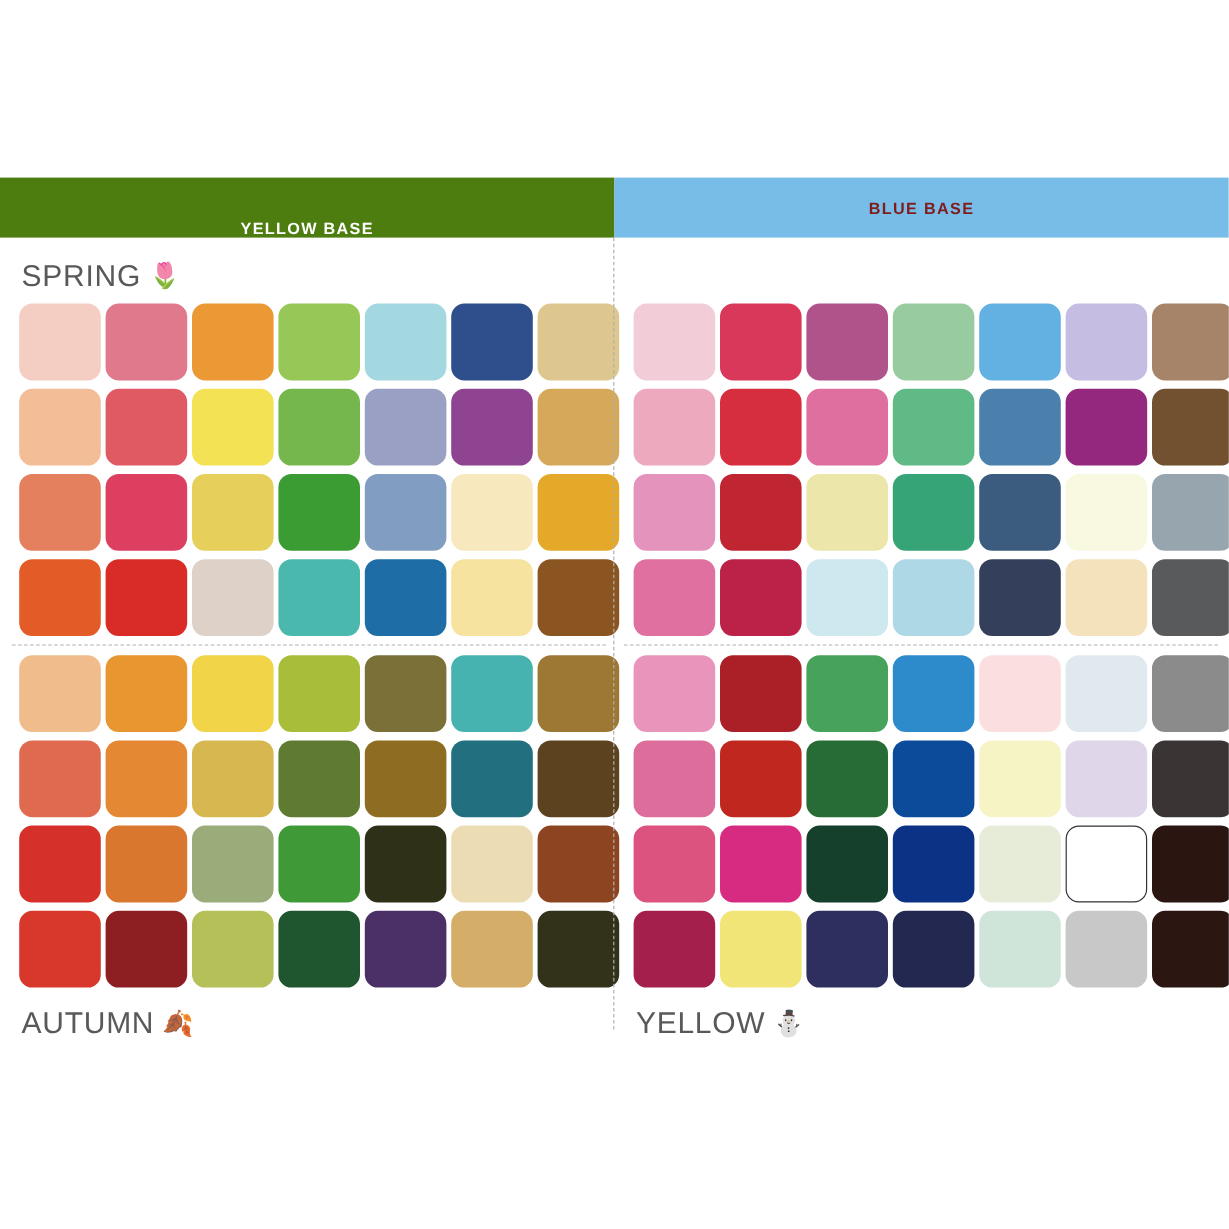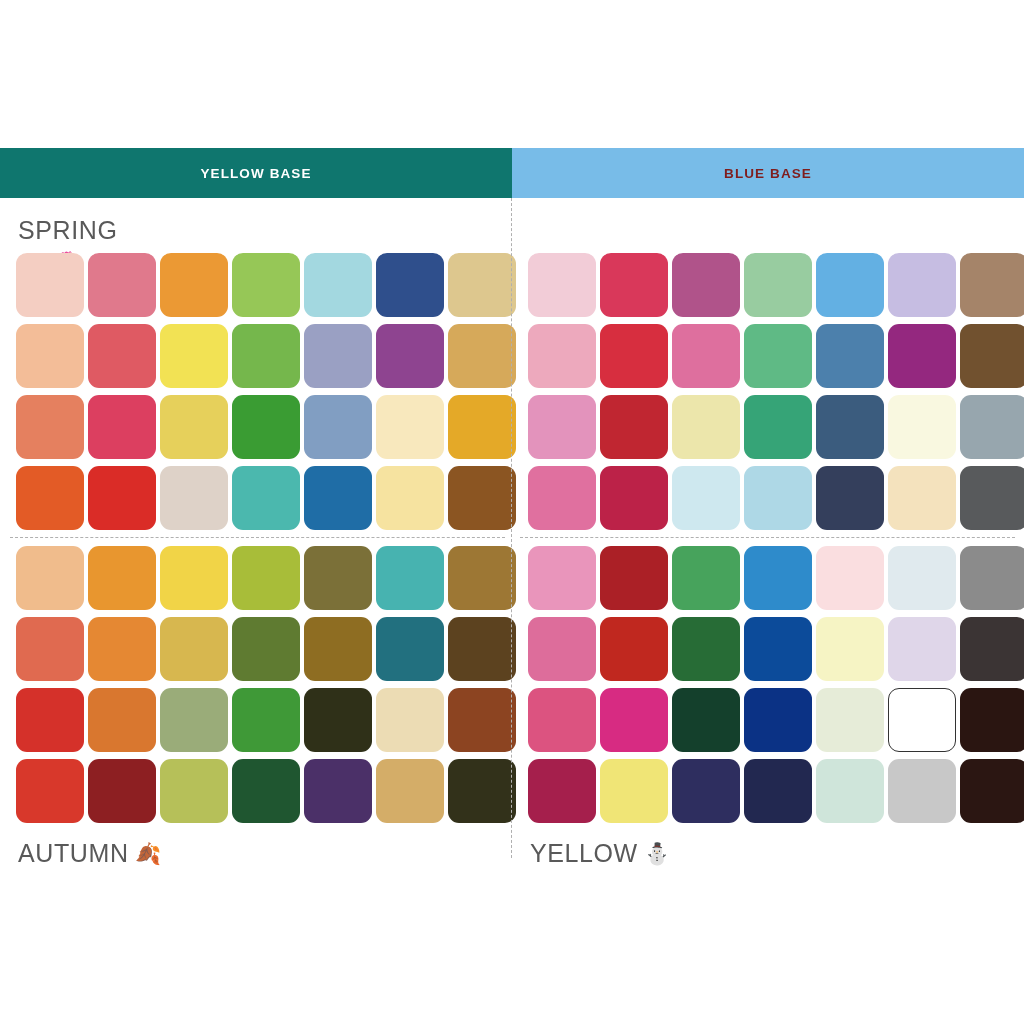--- a/index.html
+++ b/index.html
@@ -54,21 +54,21 @@
   
   .season-title {
     position: absolute;
     left: 18px;
     display: flex;
     align-items: center;
     gap: 7px;
     white-space: nowrap;
   }
   .quad.spring .season-title,
-  .quad.summer .season-title { top: 16px; flex-direction: column; }
+  .quad.summer .season-title { top: 16px; }
   .quad.autumn .season-title,
   .quad.winter .season-title { bottom: -10px; margin-top: 10px; }
 
   .season-name {
     font-size: 25px;
     font-weight: normal;
     color: #595959;
     letter-spacing: 0.6px;
   }
   .season-emoji {
@@ -125,21 +125,21 @@
     width: 495px;
     height: 0;
     border-top: 1.5px dashed #b0b0b0;
   }
 </style>
 </head>
 <body>
 
 <div id="board">
 
-  <div class="header-band left" style="background: #0f766e;">
+  <div class="header-band left" style="background: #4d7c0f; align-items: flex-end;">
     <span class="header-label" style="color: rgb(255, 255, 255);">YELLOW BASE</span>
   </div>
 
   <div class="header-band right" style="background: rgb(120, 188, 232);">
     <span class="header-label" style="color: #7f1d1d;">BLUE BASE</span>
   </div>
 
   <div class="quad spring">
     <div class="season-title">
       <span class="season-name">SPRING</span>

